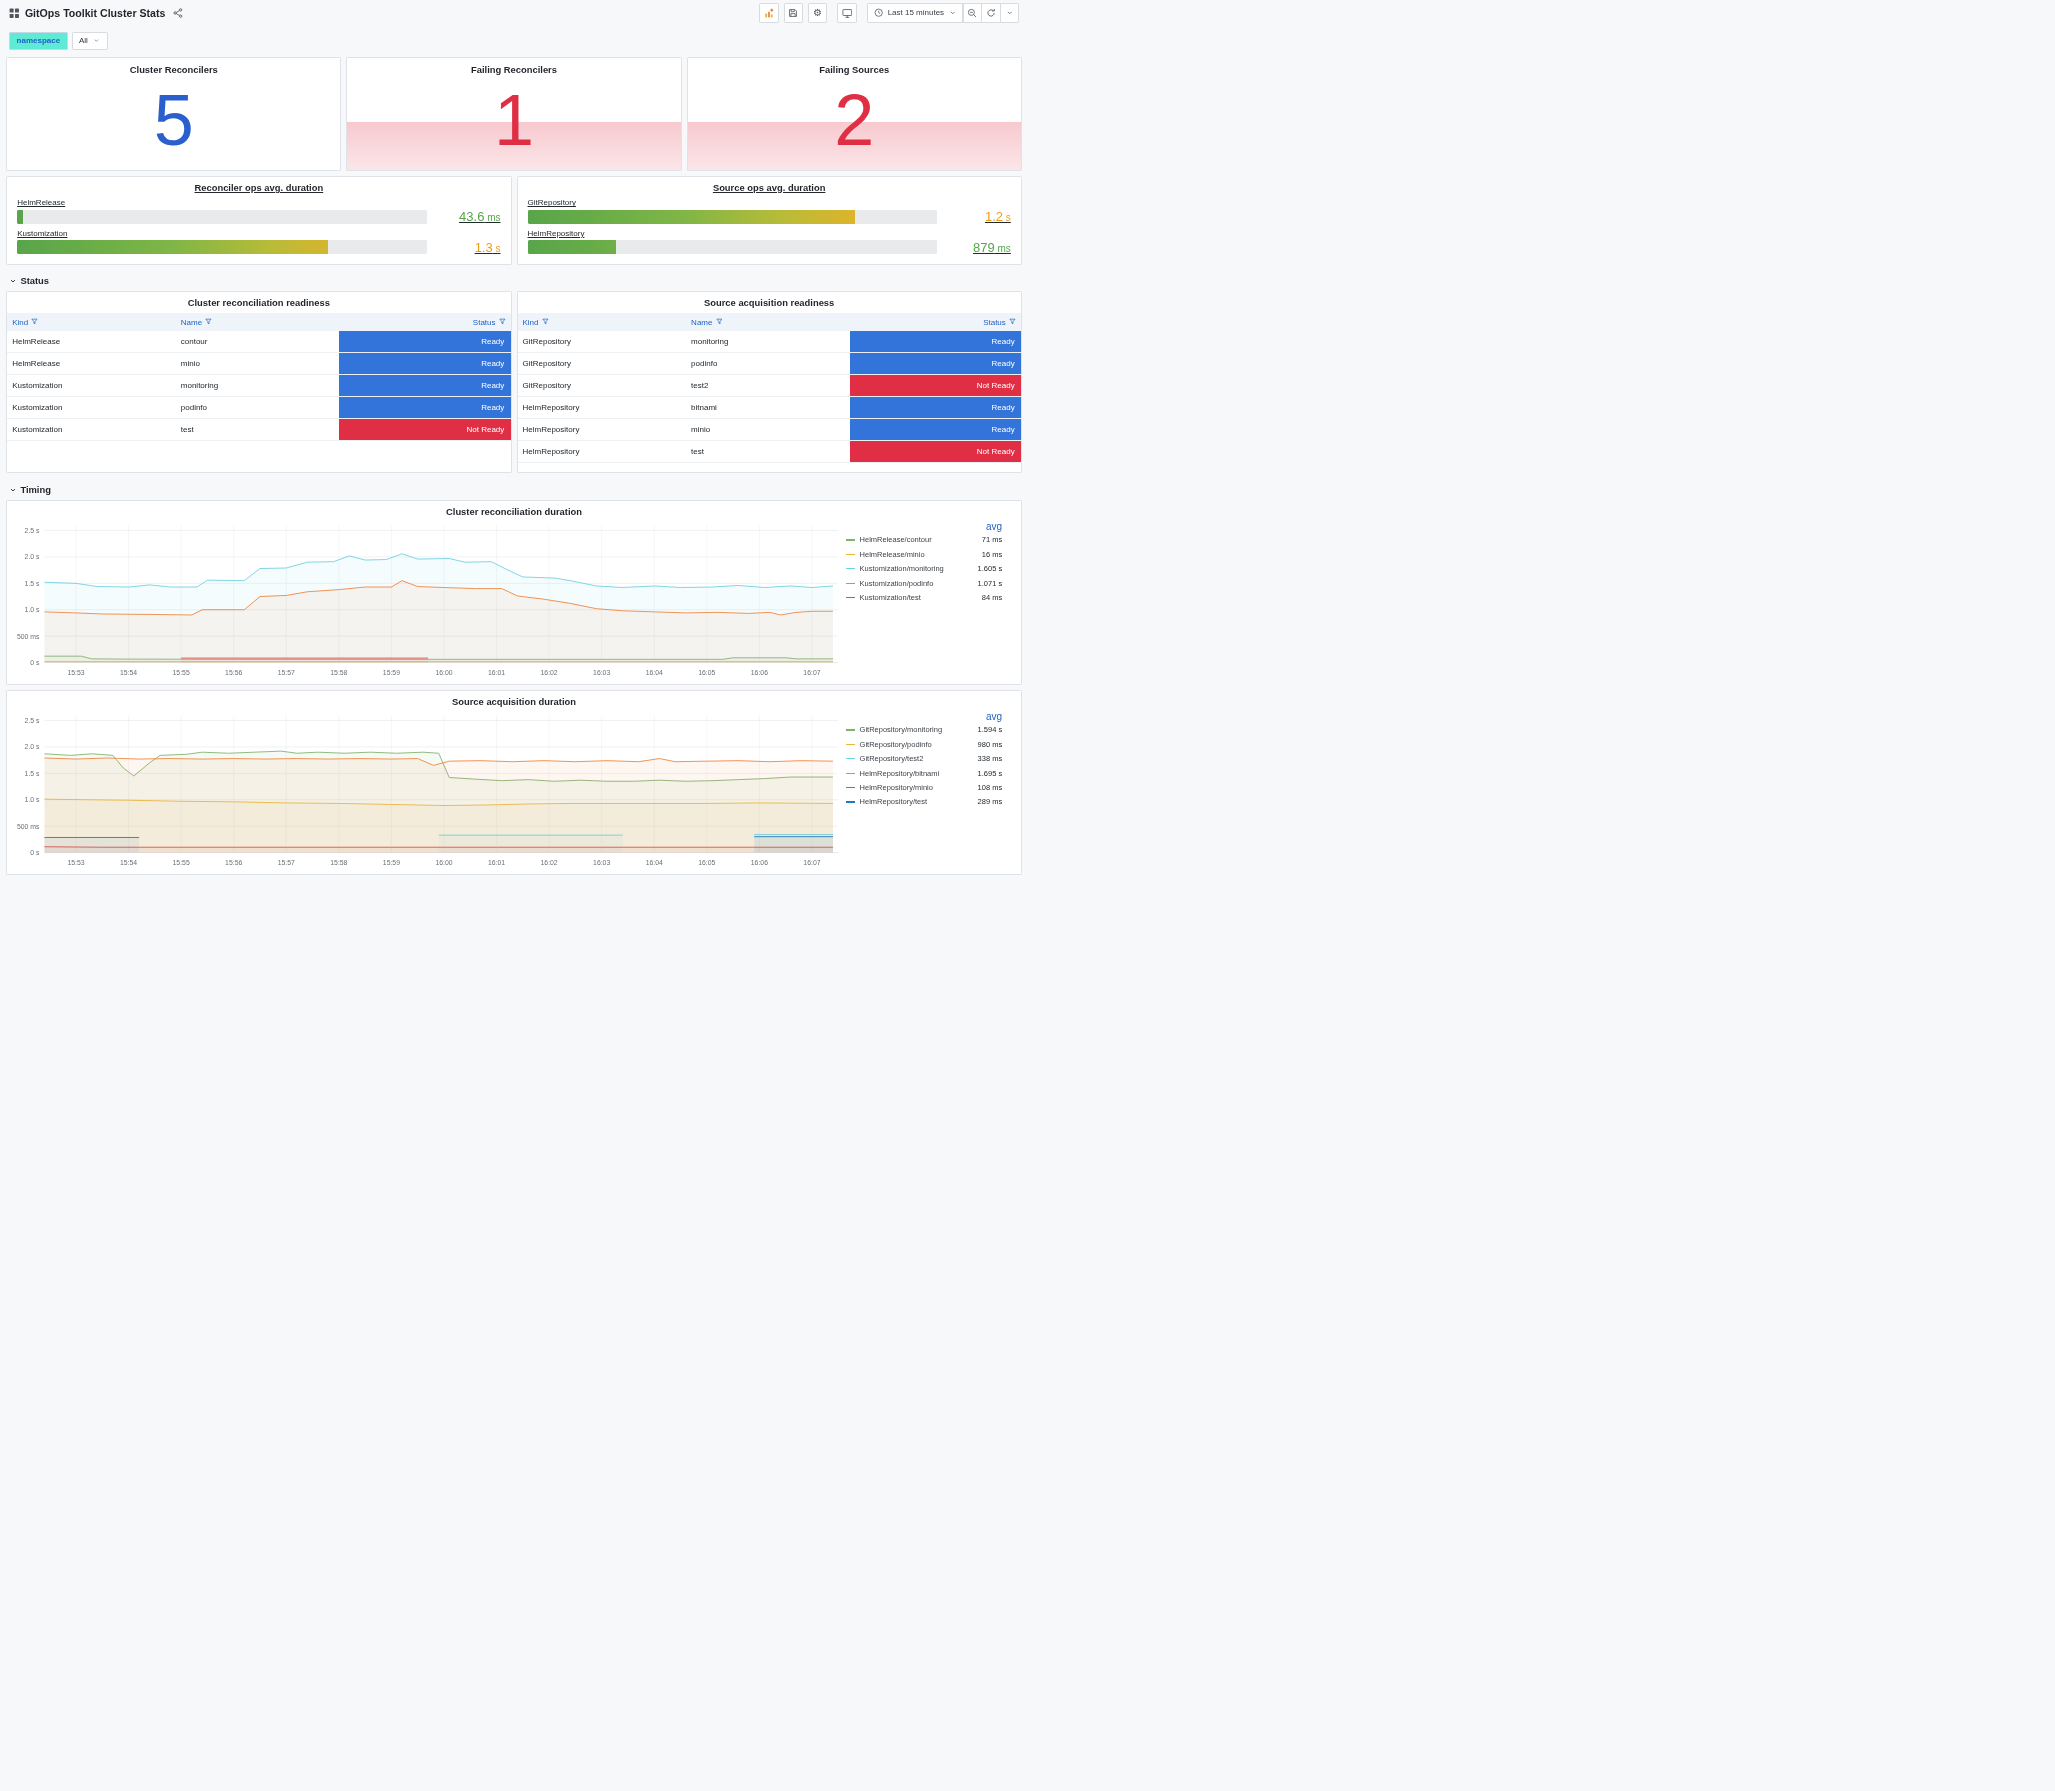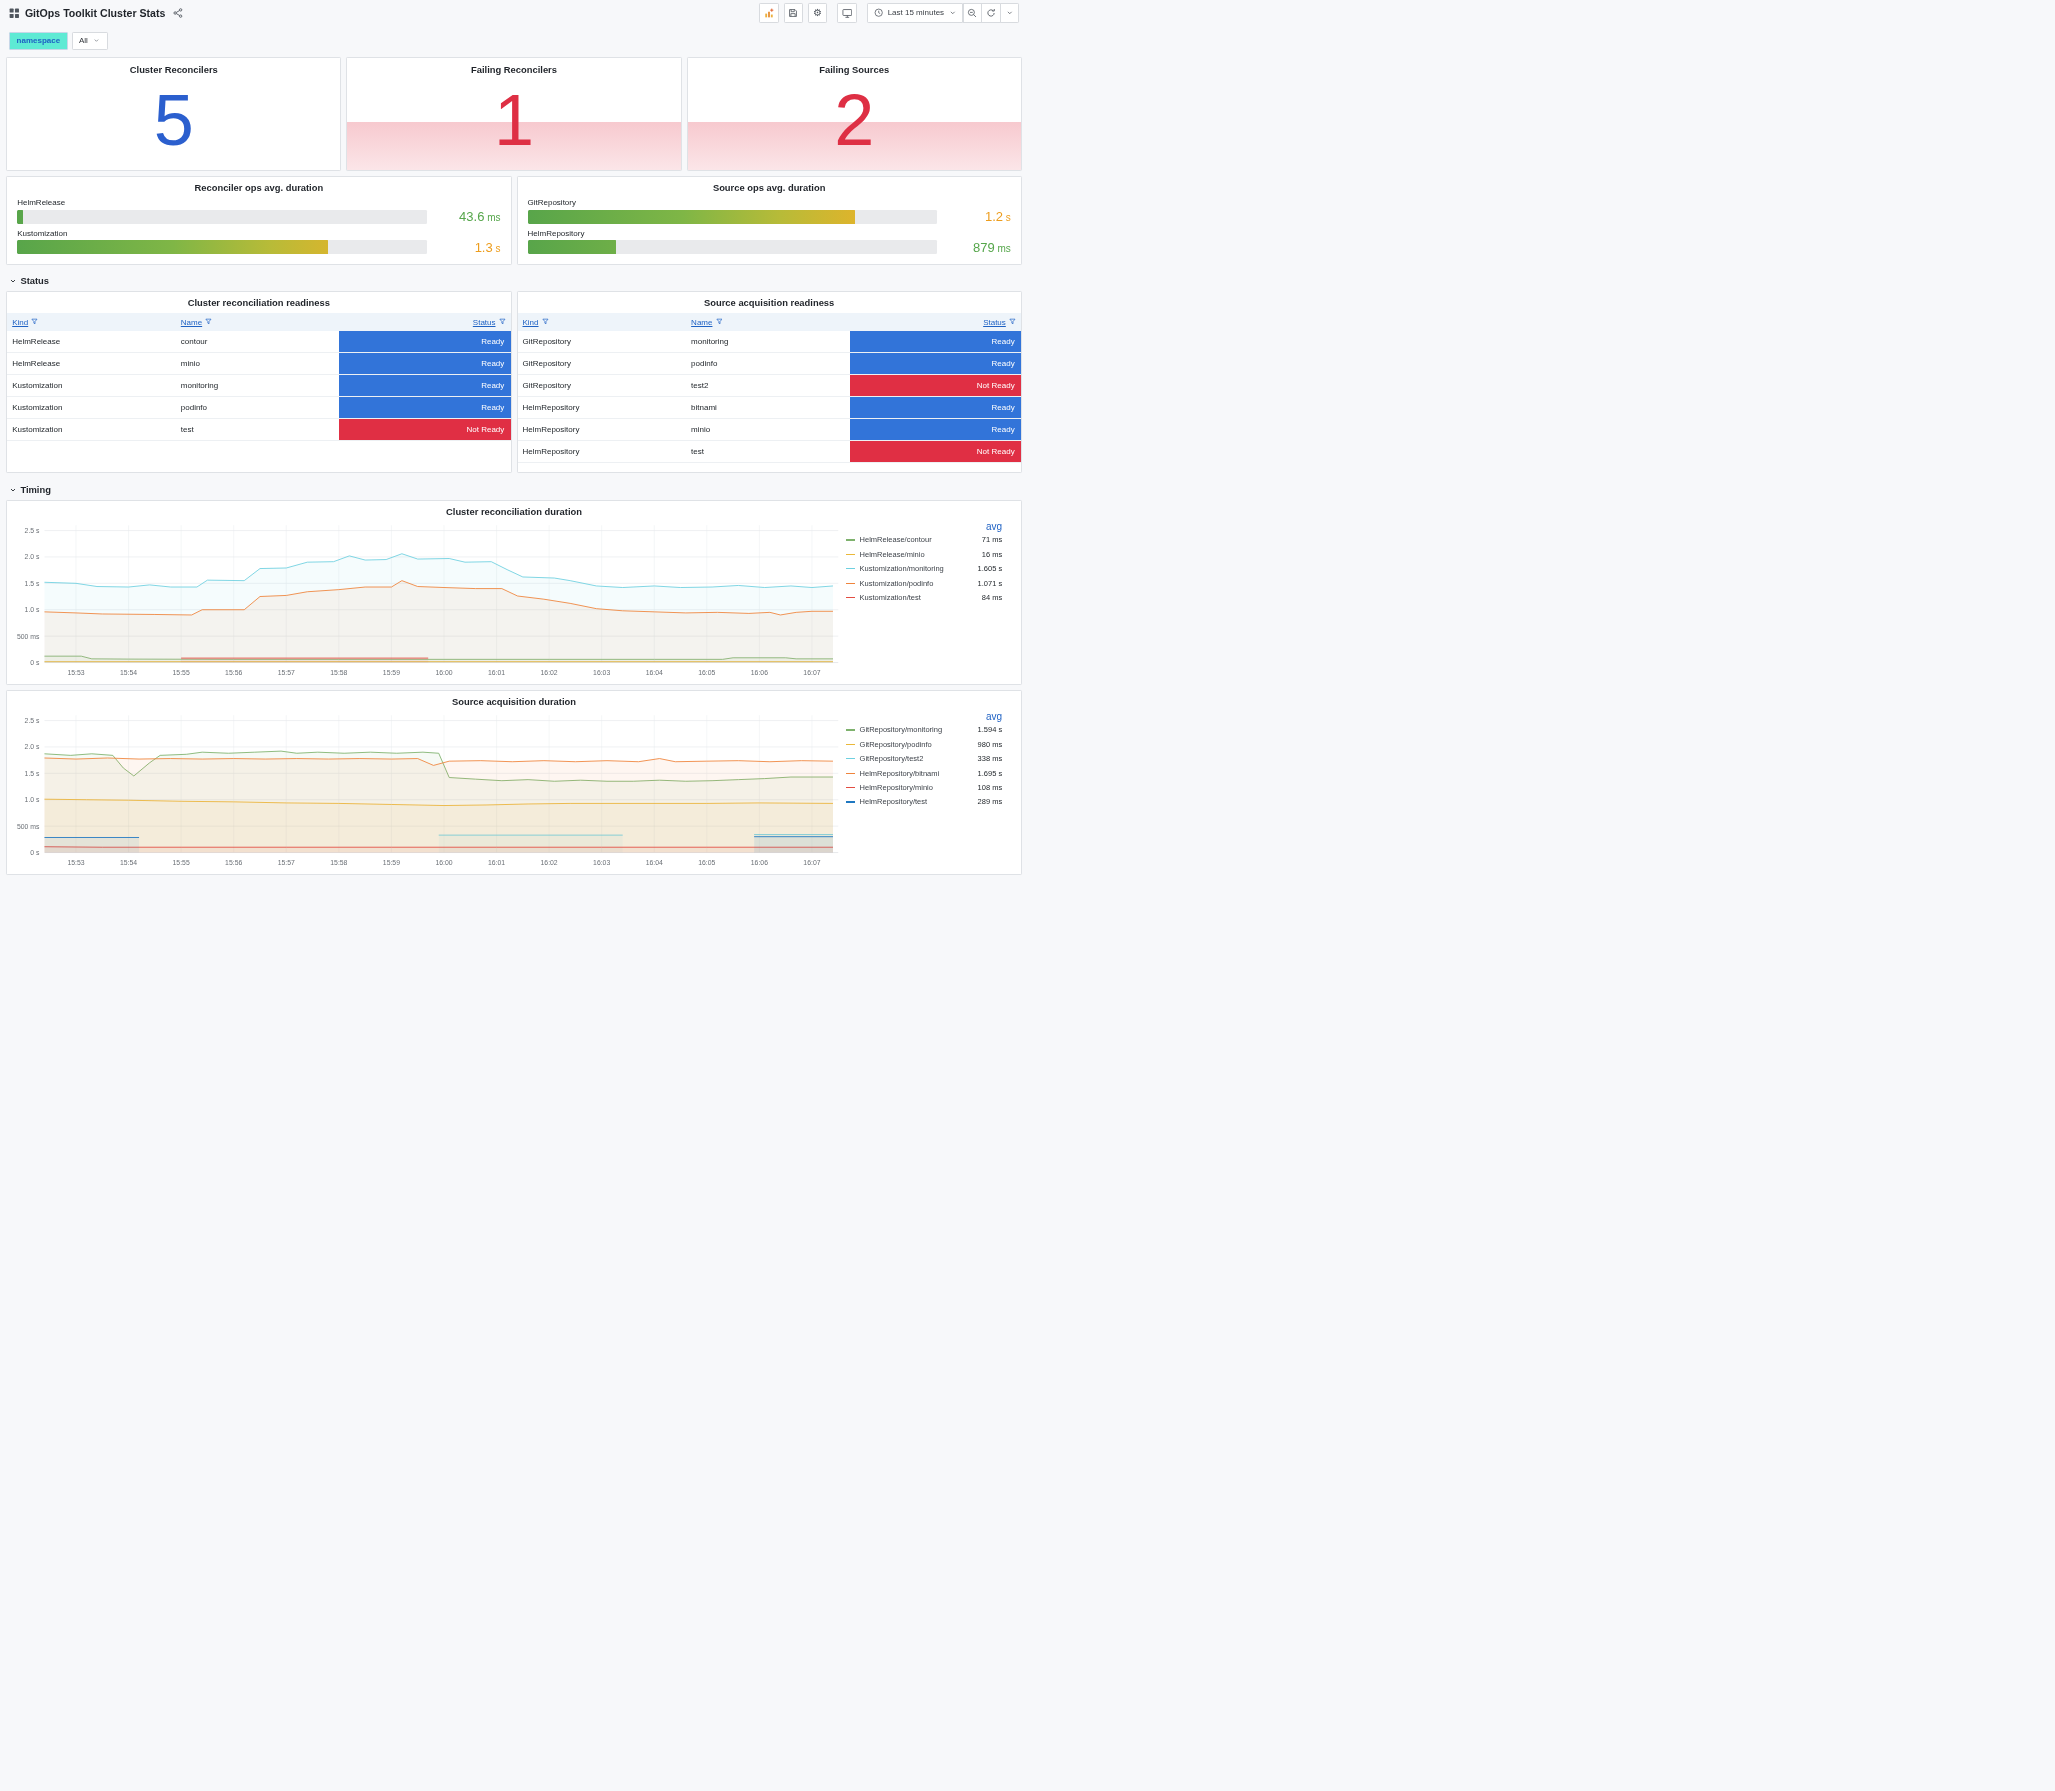--- a/index.html
+++ b/index.html
@@ -50,21 +50,21 @@
   .panel-title { text-align:center; font-size:9.4px; font-weight:600; color:#1f2329; padding:5px 0 1.2px; }
 
   
   .stat-panel { flex:1; height:114px; display:flex; flex-direction:column; align-items:center; }
   .stat-title { font-size:9.4px; font-weight:600; color:#1f2329; padding-top:6.2px; z-index:1; }
   .stat-value { flex:1; display:flex; align-items:center; font-size:72px; font-weight:500; line-height:1; z-index:1; margin-top:-5px; }
   .stat-band { position:absolute; left:0; right:0; bottom:0; height:43%;
     background: linear-gradient(180deg, rgba(224,47,68,0.26), rgba(224,47,68,0.12)); }
 
   
-  .gauge-panel { flex:1; height:89px; padding:0 10px 19px; }
+  .gauge-panel { flex:1; height:89px; padding:0 10px 19px;text-decoration:underline; }
   .gauge-item { margin-top:4.4px; }
   .gauge-label { font-size:8px; color:#24292e; margin-bottom:1.9px; }
   .gauge-line { display:flex; align-items:center; gap:14px; }
   .gauge-track { flex:1; height:13.7px; background:#e9eaec; border-radius:1.2px; position:relative; overflow:hidden; }
   .gauge-fill {
     position:absolute; left:0; top:0; bottom:0; border-radius:1.2px 0.6px 0.6px 1.2px;
     background-image: linear-gradient(90deg,#58a54a 0%, #7fb646 38%, #b8bb38 62%, #ddb42c 80%, #f0a437 100%);
     background-repeat:no-repeat;
   }
   .gauge-value { width:60px; text-align:right; font-size:13px; white-space:nowrap; }
@@ -72,21 +72,21 @@
 
   
   .section { display:flex; align-items:center; gap:3.7px; padding:5.6px 2.5px 5px; font-size:9.4px; font-weight:700; color:#1f2329; cursor:pointer; }
 
   
   .table-panel { flex:1; height:182px; }
   table { width:100%; border-collapse:collapse; font-size:8px; table-layout:fixed; margin-top:3.7px; }
   col.c-kind { width:33.5%; } col.c-name { width:32.5%; } col.c-status { width:34%; }
   thead th {
     background:#eef4fa; color:#1f62c4; font-weight:500; text-align:left;
-    padding:4.4px 5px; font-size:8px; cursor:pointer;text-decoration:underline;
+    padding:4.4px 5px; font-size:8px; cursor:pointer;
   }
   thead th.right { text-align:right; }
   thead th svg { vertical-align:-0.6px; margin-left:3.1px; }
   tbody td { padding:0 5px; height:21px; border-bottom:0.6px solid #edf0f3; color:#24292e; }
   td.status-cell { padding:0; }
   .status-pill { display:flex; align-items:center; justify-content:flex-end; height:21px; padding-right:6.2px; color:#fff; font-size:8px; }
 
   
   .chart-panel { height:185px; margin-bottom:5px; padding:0 5px 6px; }
   .chart-body { display:flex; margin-top:1.2px; }

